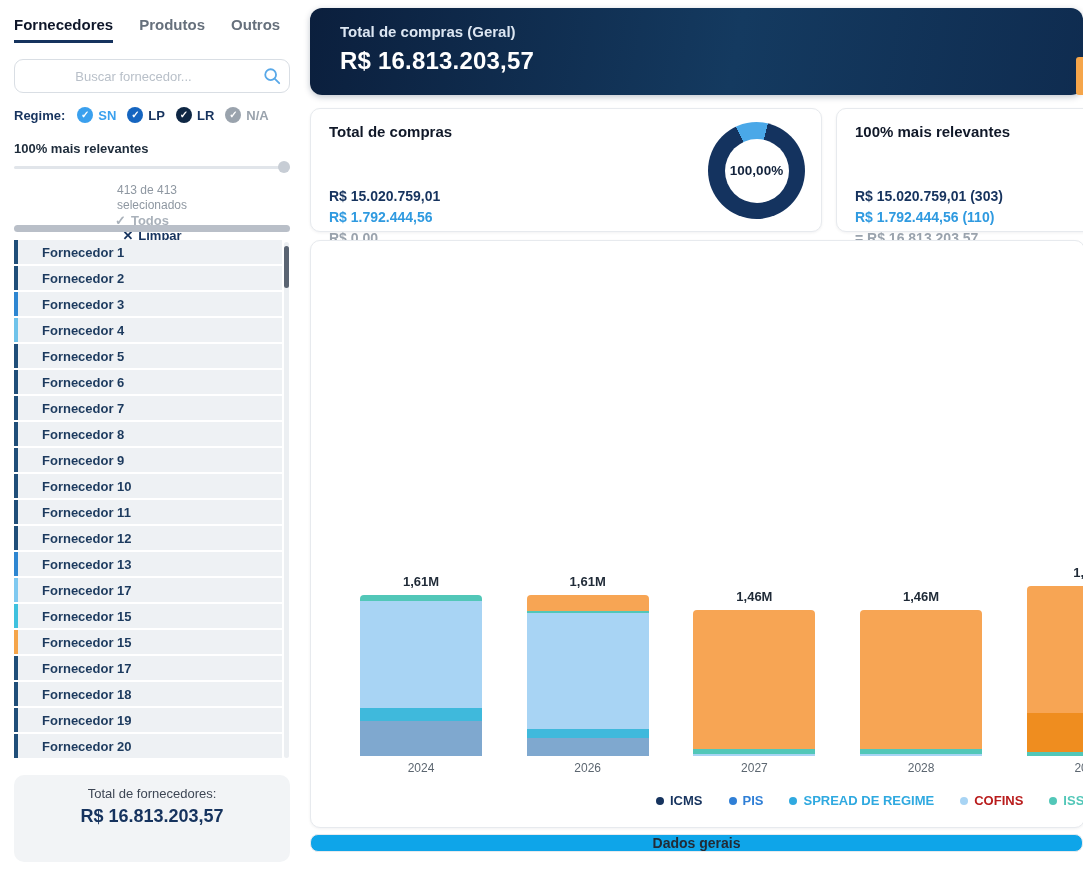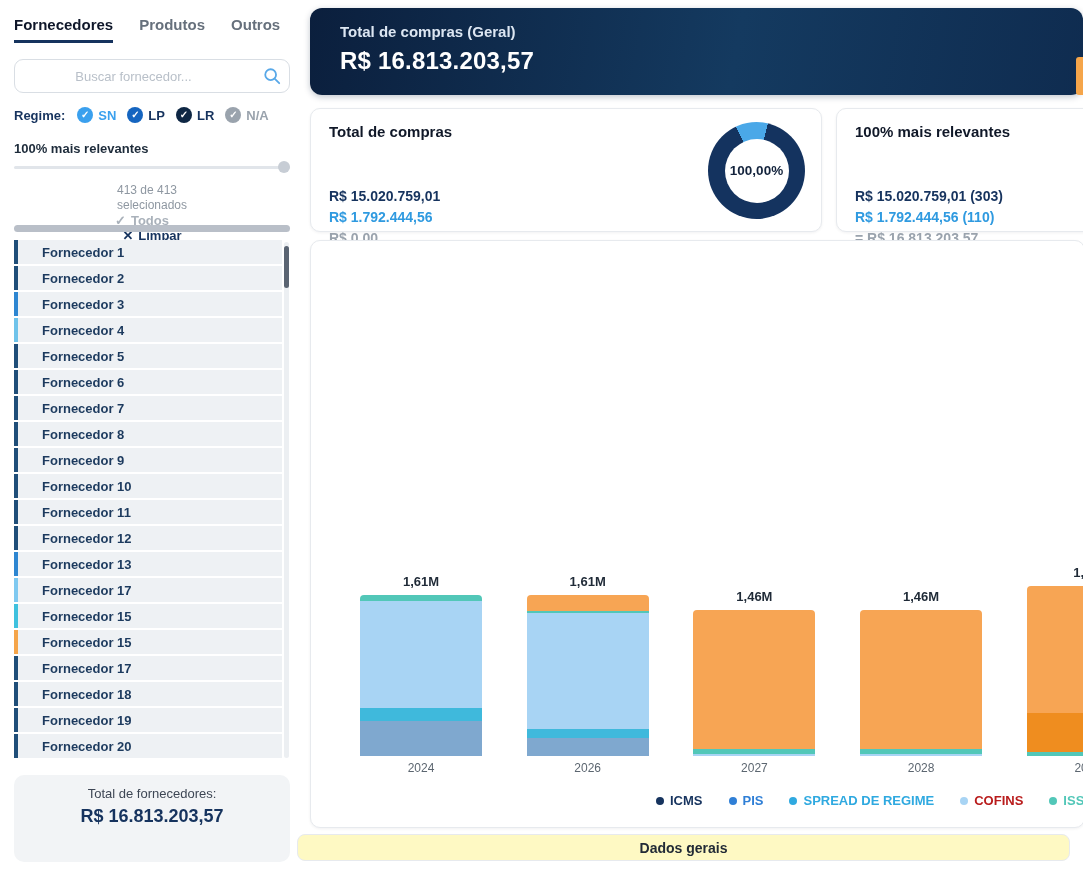--- a/index.html
+++ b/index.html
@@ -81,21 +81,21 @@
   .bar-total{font-size:13px;font-weight:700;color:#1f2a37;margin-bottom:6px;}
   .stack{width:122px;border-radius:4px 4px 0 0;overflow:hidden;display:flex;flex-direction:column;}
   .seg{width:100%;}
   .year{height:22px;line-height:24px;font-size:12px;color:#5c6670;}
 
   .legend{position:absolute;left:345px;top:552px;display:flex;gap:26px;white-space:nowrap;}
   .lg-item{display:flex;align-items:center;gap:6px;cursor:pointer;}
   .dot{width:8px;height:8px;border-radius:50%;}
   .lg-label{font-size:13px;font-weight:600;}
 
-  .bottom-bar{position:absolute;left:297px;top:834px;width:773px;height:27px;background:#fef9c3;
+  .bottom-bar{position:absolute;left:310px;top:834px;width:773px;height:18px;background:#0ea5e9;
        border:1px solid #e7eaee;border-radius:8px;display:flex;align-items:center;justify-content:center;
        font-size:14px;color:#222b36;font-weight:600;box-sizing:border-box;cursor:pointer;}
 </style>
 </head>
 <body>
 
 <aside class="sidebar">
   <div class="tabs">
       <div class="tab active">Fornecedores</div>
       <div class="tab">Produtos</div>

